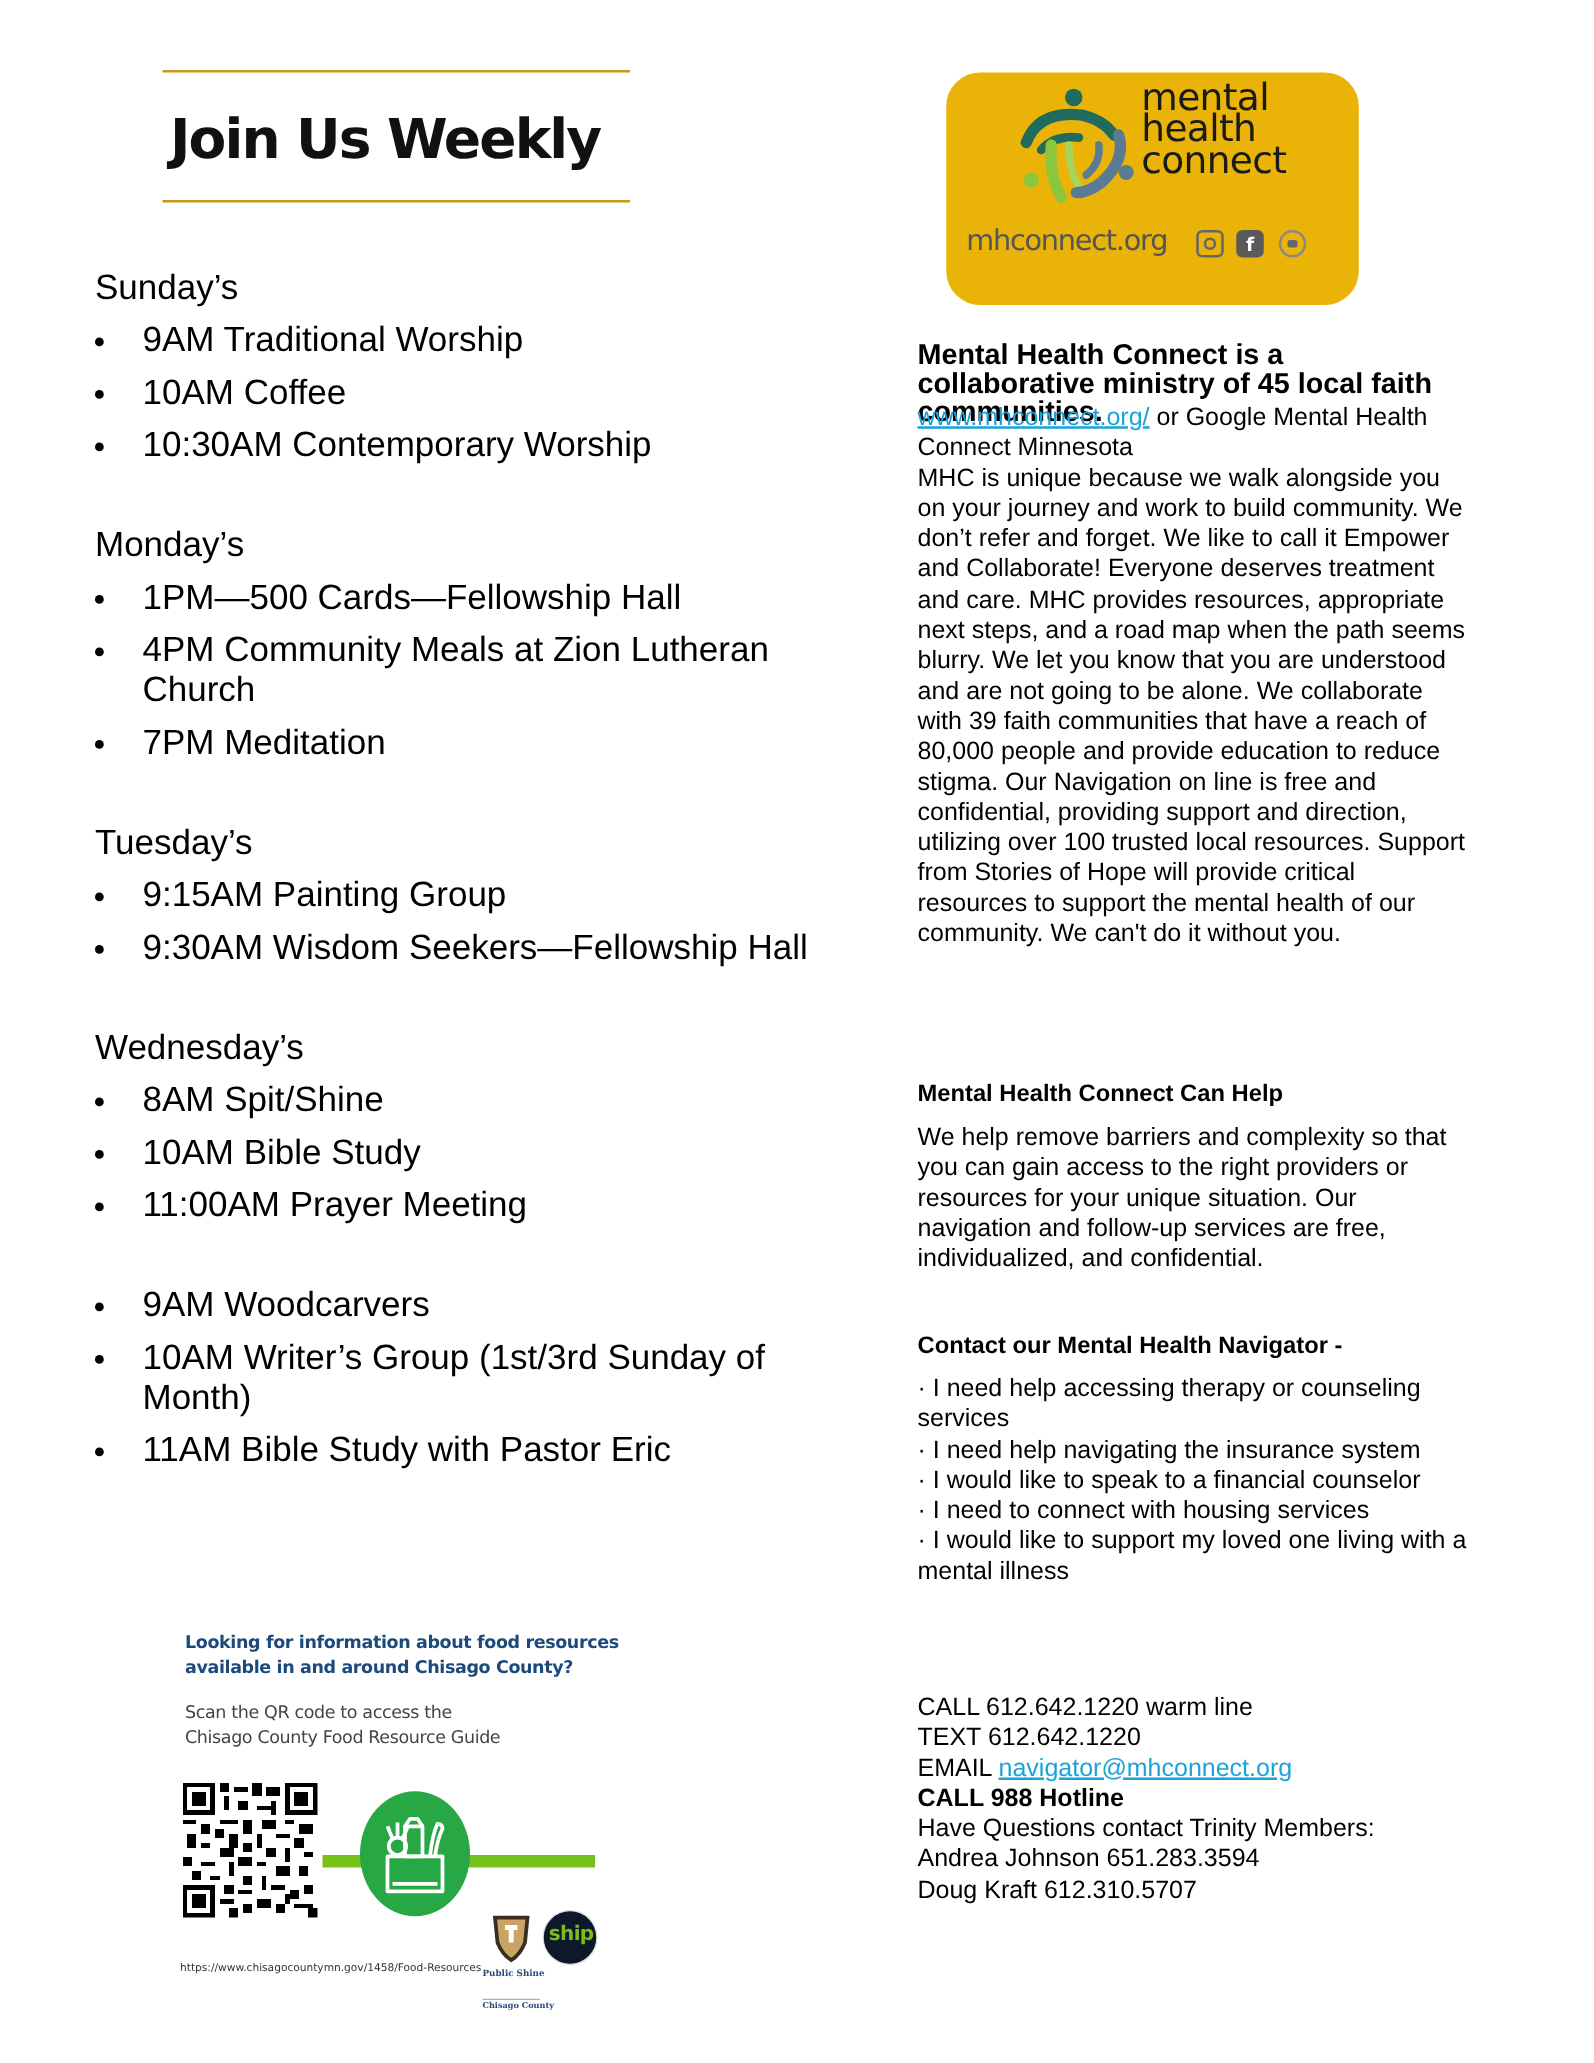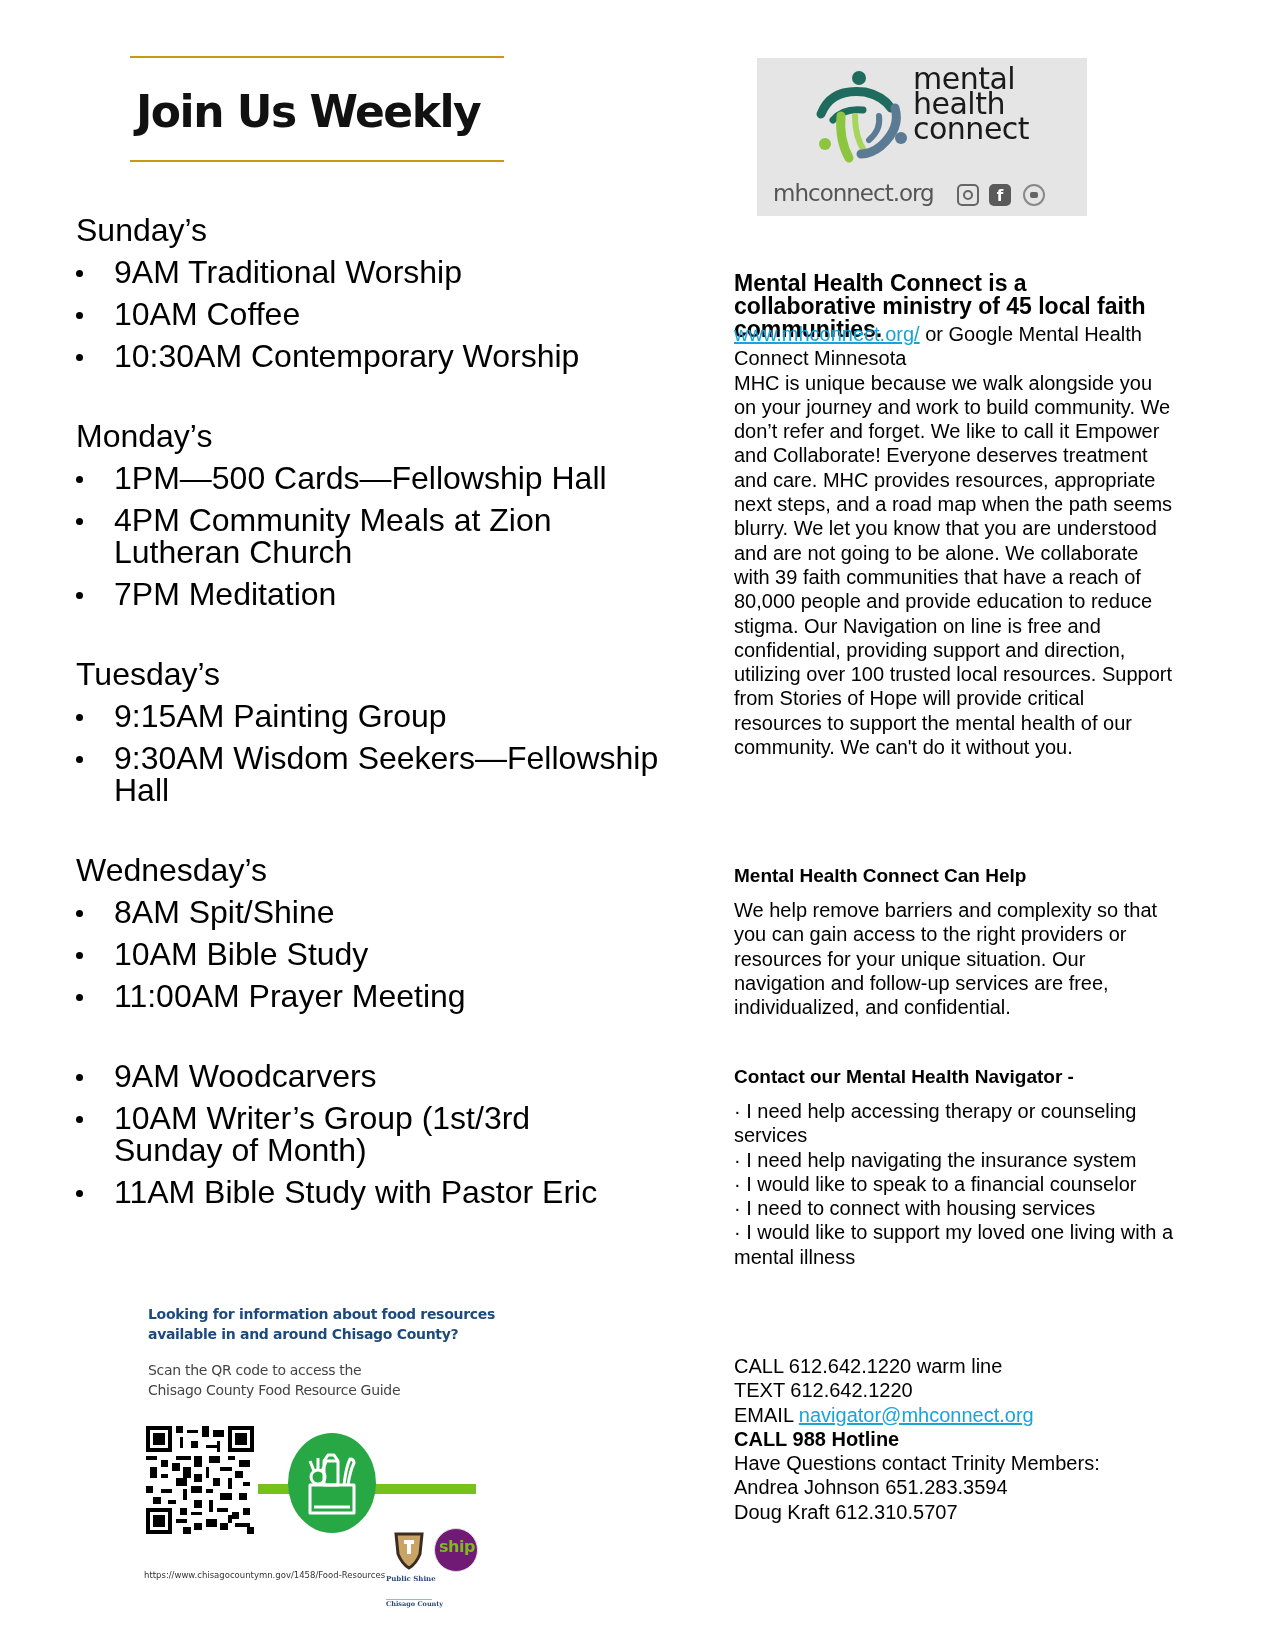--- a/index.html
+++ b/index.html
@@ -4,42 +4,42 @@
 <style>
   html, body { margin: 0; padding: 0; background: #ffffff; }
   body { width: 1275px; height: 1650px; position: relative; overflow: hidden; color: #000; }
   .abs { position: absolute; }
 
   
   .title-rule { position: absolute; left: 130px; width: 374px; height: 2px; background: #c89a12; }
   .title { position: absolute; left: 136px; top: 86px; font-family: "DejaVu Sans", sans-serif; font-weight: bold; font-size: 44px; letter-spacing: -1.5px; color: #111; }
 
   
-  .schedule { position: absolute; left: 76px; top: 214px; width: 600px; font-family: "Liberation Sans", sans-serif; font-size: 32px; line-height: 32px; }
+  .schedule { position: absolute; left: 76px; top: 214px; width: 600px; font-family: "Liberation Sans", sans-serif; font-size: 28px; line-height: 32px; }
   .day { margin: 0 0 8px 0; }
   .day-heading { display: block; height: 32px; margin-bottom: 10px; }
   .events { list-style: none; margin: 0; padding: 0; }
   .event { position: relative; padding-left: 38px; margin-bottom: 10px; }
   .event .bullet { position: absolute; left: 0; top: 14px; width: 7px; height: 7px; border-radius: 50%; background: #000; }
   .day-gap { height: 38px; }
 
   
   .food { position: absolute; left: 140px; top: 1290px; width: 370px; height: 310px; font-family: "DejaVu Sans", sans-serif; }
   .food-q { position: absolute; left: 8px; top: 14px; color: #1d4a7c; font-weight: bold; font-size: 14px; line-height: 20px; letter-spacing: -0.3px; }
   .food-scan { position: absolute; left: 8px; top: 70px; color: #444; font-size: 14px; line-height: 20px; letter-spacing: -0.3px; }
   .qr { position: absolute; left: 6px; top: 136px; width: 108px; height: 108px; }
   .green-bar { position: absolute; left: 118px; top: 194px; width: 218px; height: 10px; background: #78c11b; }
   .green-circle { position: absolute; left: 148px; top: 143px; width: 88px; height: 100px; border-radius: 50%; background: #28a745; }
   .food-url { position: absolute; left: 4px; top: 280px; font-size: 8.5px; color: #333; }
   .ph-logo { position: absolute; left: 246px; top: 240px; width: 46px; height: 60px; }
-  .ship-logo { position: absolute; left: 294px; top: 238px; width: 42px; height: 42px; border-radius: 50%; border: 1px solid #ddd; background: #701a75; }
+  .ship-logo { position: absolute; left: 294px; top: 238px; width: 42px; height: 42px; border-radius: 50%; border: 1px solid #ddd; background: #0f172a; }
   .ship-text { position: absolute; left: 4px; top: 8px; font-family: "DejaVu Sans", sans-serif; font-weight: bold; color: #7cbb1e; font-size: 16px; letter-spacing: -0.5px; }
 
   
-  .mhc-logo { position: absolute; left: 757px; top: 58px; width: 330px; height: 158px; background: #e5e5e5; }
+  .mhc-logo { position: absolute; left: 757px; top: 58px; width: 330px; height: 186px; background: #eab308; border-radius: 27px; }
   .mhc-word { position: absolute; left: 156px; top: 8px; font-family: "DejaVu Sans", sans-serif; font-size: 30px; line-height: 25px; color: #1a1a1a; letter-spacing: -0.5px; }
   .mhc-url { position: absolute; left: 16px; top: 122px; font-family: "DejaVu Sans", sans-serif; font-size: 23px; color: #555; letter-spacing: -1px; }
   .soc { position: absolute; top: 126px; width: 22px; height: 22px; border-radius: 5px; }
   .soc-ig { left: 200px; border: 2px solid #666; box-sizing: border-box; }
   .soc-ig::after { content: ""; position: absolute; left: 4px; top: 4px; width: 10px; height: 10px; border: 2px solid #666; border-radius: 50%; box-sizing: border-box; }
   .soc-fb { left: 232px; background: #5a5a5a; color: #fff; font: bold 15px "DejaVu Sans", sans-serif; text-align: center; line-height: 24px; }
   .soc-yt { left: 266px; border-radius: 50%; border: 2px solid #888; box-sizing: border-box; }
   .soc-yt::after { content: ""; position: absolute; left: 5px; top: 6px; width: 8px; height: 6px; background: #666; border-radius: 2px; }
 
   

